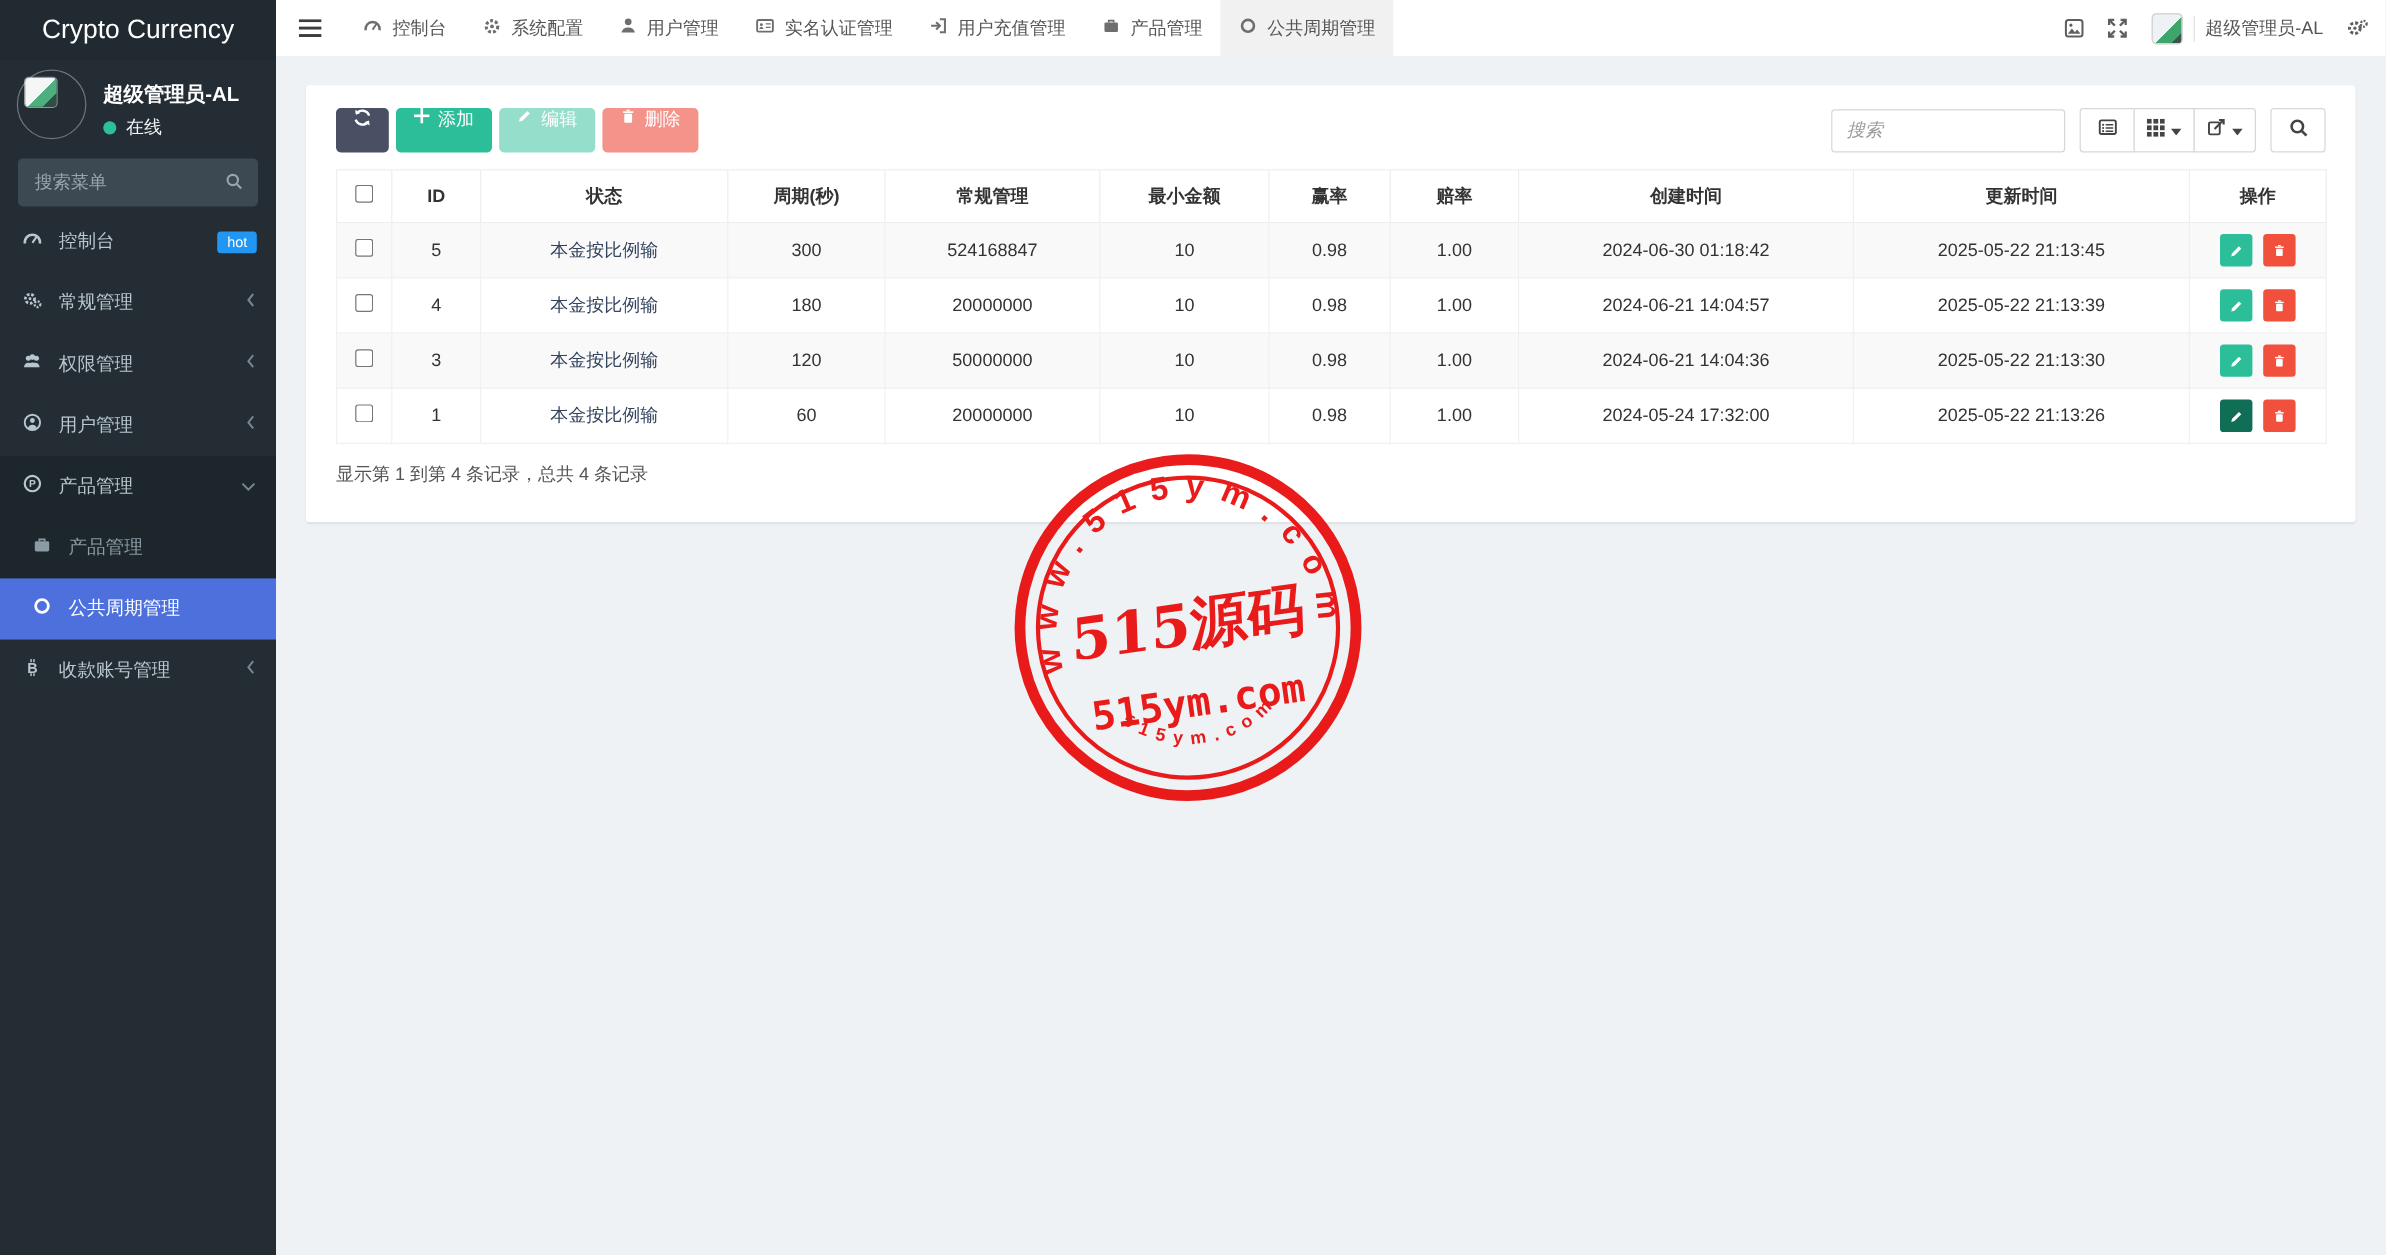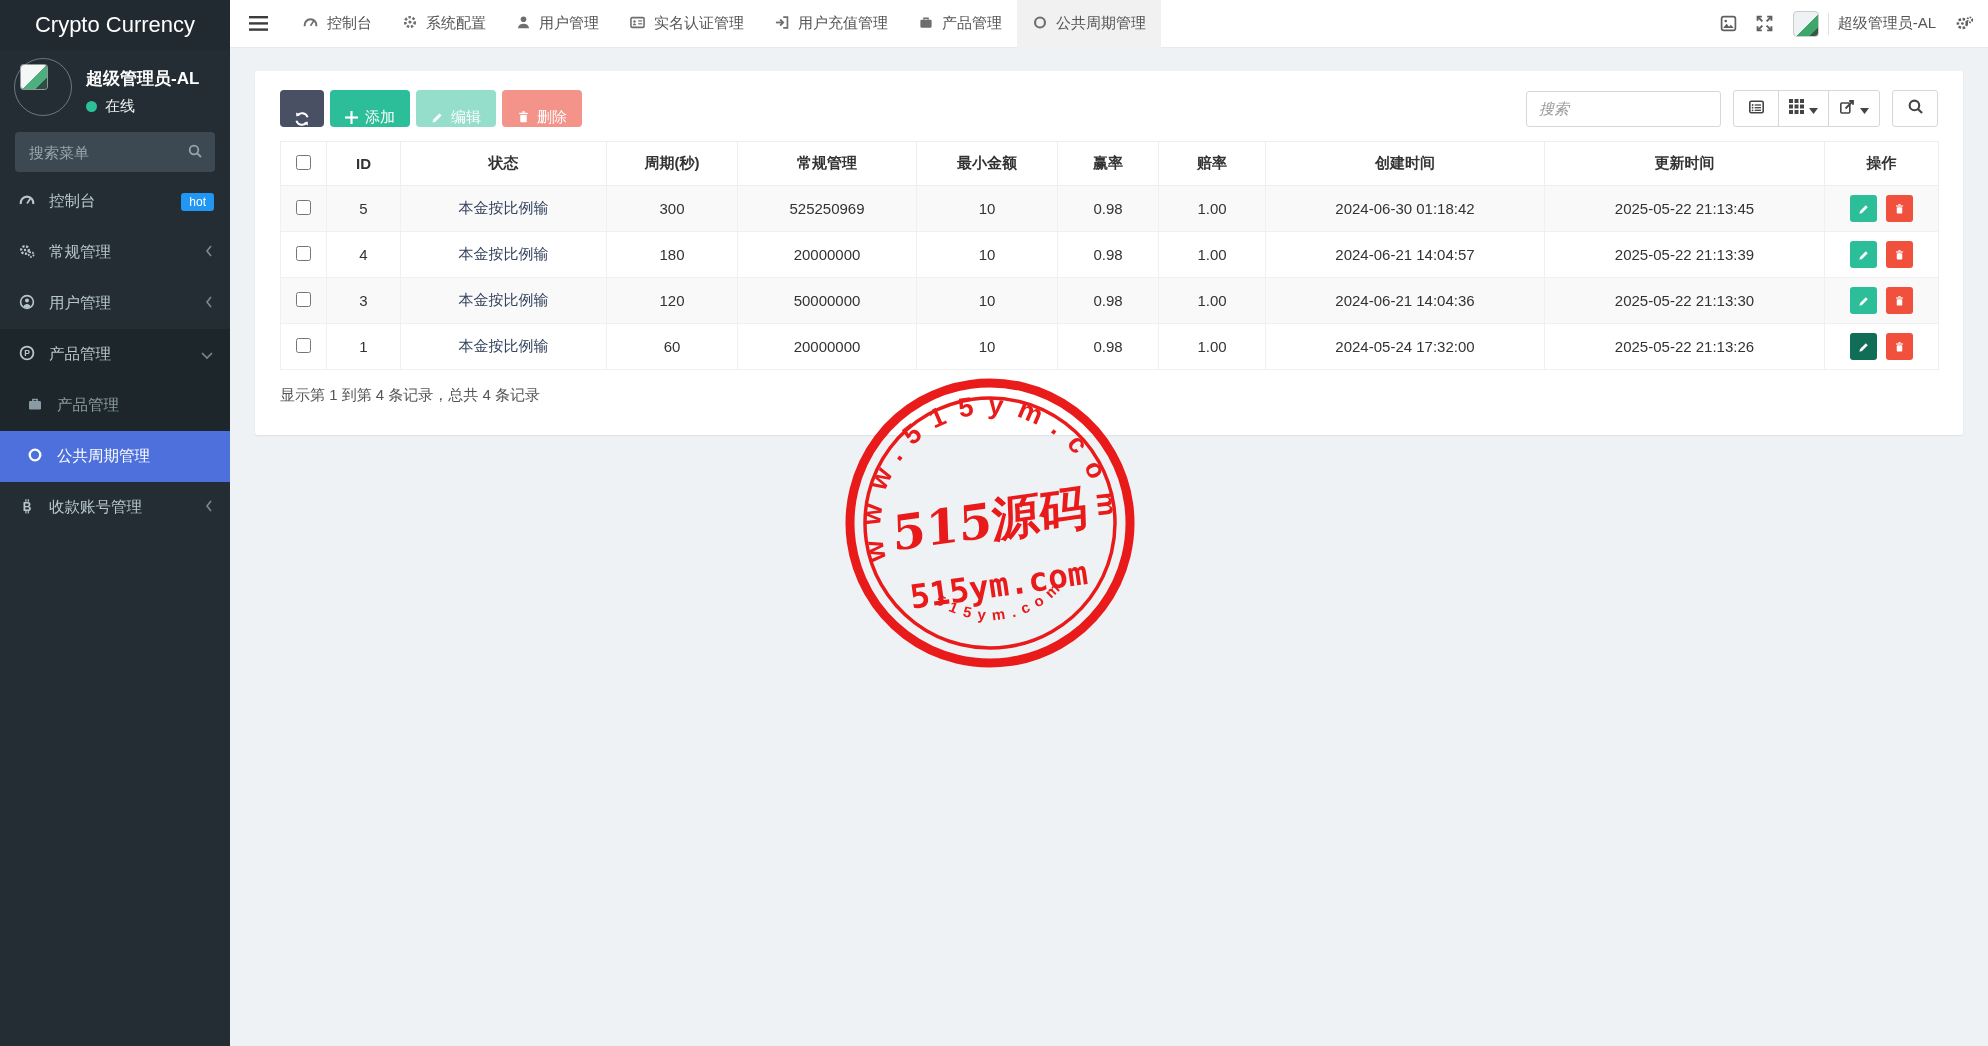--- a/index.html
+++ b/index.html
@@ -47,21 +47,21 @@
   .nav-avatar { width:26px; height:26px; border-radius:4px; border:1px solid #ccc;
     background:linear-gradient(135deg,#eef2f4 0 55%,#3fa66b 55% 82%,#35584a 82%); }
   .nav-sep { width:1px; height:22px; background:#e0e0e0; }
 
   
   .main { margin-left:230px; height:998px; background:#eff2f5; position:relative; }
   .card { position:absolute; left:25px; top:23px; width:1708px; height:364px; background:#fff;
     border-radius:3px; box-shadow:0 1px 2px rgba(0,0,0,.07); }
   .toolbar { display:flex; align-items:center; padding:19px 25px 0; }
   .btn { height:37px; border:none; border-radius:4px; color:#fff; font-size:15px;
-    display:inline-flex; align-items:flex-end; gap:7px; padding:0 15px; margin-right:6px; cursor:pointer; }
+    display:inline-flex; align-items:flex-start; gap:7px; padding:0 15px; margin-right:6px; cursor:pointer; }
   .btn.refresh { background:var(--refresh,#4a5064); width:44px; justify-content:center; padding:0; }
   .btn.add { background:var(--success,#2cbe99); }
   .btn.edit { background:var(--success,#2cbe99); opacity:.5; }
   .btn.del { background:#ef6153; opacity:.68; }
   .tb-right { margin-left:auto; display:flex; align-items:center; }
   .search-input { width:195px; height:36px; border:1px solid #d7d7d7; border-radius:3px;
     padding:0 12px; font-size:15px; color:#333; outline:none;font-style:italic; }
   .search-input::placeholder { color:#9a9a9a; }
   .grp { display:flex; margin-left:12px; }
   .gbtn { height:37px; min-width:46px; background:#fff; border:1px solid #d7d7d7; margin-left:-1px;
@@ -127,20 +127,32 @@
       <span class="lbl">控制台</span>
       <span class="badge-hot">hot</span>
     </div>
     <div class="mi">
       <span class="ic"><svg width="18" height="16" viewBox="0 0 16 16">
             <circle cx="6" cy="7" r="3.8" fill="none" stroke="currentColor" stroke-width="2.3" stroke-dasharray="2.2 1.5"></circle>
             <circle cx="6" cy="7" r="1.2" fill="currentColor"></circle>
             <circle cx="12.2" cy="11.5" r="2.4" fill="none" stroke="currentColor" stroke-width="1.9" stroke-dasharray="1.6 1.2"></circle>
           </svg></span>
       <span class="lbl">常规管理</span>
+      <span class="chev"><svg width="10" height="14" viewBox="0 0 10 14">
+            <polyline points="7,2 3,7 7,12" fill="none" stroke="currentColor" stroke-width="1.7"></polyline>
+          </svg></span>
+    </div>
+    <div class="mi">
+      <span class="ic"><svg width="18" height="16" viewBox="0 0 16 16" fill="currentColor">
+            <circle cx="4.6" cy="5.6" r="2.1"></circle>
+            <circle cx="11.4" cy="5.6" r="2.1"></circle>
+            <circle cx="8" cy="4.6" r="2.3"></circle>
+            <path d="M1 13c0-2.4 1.6-3.8 3.6-3.8 1 0 1.9.4 2.5 1-.8.8-1.3 1.8-1.3 2.8zM9.2 13c0-1-.5-2-1.3-2.8.6-.6 1.5-1 2.5-1 2 0 3.6 1.4 3.6 3.8zM4.9 13c0-2.5 1.4-4 3.1-4s3.1 1.5 3.1 4z"></path>
+          </svg></span>
+      <span class="lbl">权限管理</span>
       <span class="chev"><svg width="10" height="14" viewBox="0 0 10 14">
             <polyline points="7,2 3,7 7,12" fill="none" stroke="currentColor" stroke-width="1.7"></polyline>
           </svg></span>
     </div>
     <div class="mi">
       <span class="ic"><svg width="18" height="16" viewBox="0 0 16 16">
             <circle cx="8" cy="8" r="6.4" fill="none" stroke="currentColor" stroke-width="1.6"></circle>
             <circle cx="8" cy="6.4" r="2" fill="currentColor"></circle>
             <path d="M4.3 12.6c.7-1.9 2.1-2.7 3.7-2.7s3 .8 3.7 2.7a6.4 6.4 0 0 1-7.4 0z" fill="currentColor"></path>
           </svg></span>
@@ -400,21 +412,21 @@
           <th>更新时间</th>
           <th>操作</th>
         </tr>
       </thead>
       <tbody>
         <tr class="striped">
           <td><input type="checkbox" style=""></td>
           <td>5</td>
           <td class="status">本金按比例输</td>
           <td>300</td>
-          <td>525250969</td>
+          <td>524168847</td>
           <td>10</td>
           <td>0.98</td>
           <td>1.00</td>
           <td>2024-06-30 01:18:42</td>
           <td>2025-05-22 21:13:45</td>
           <td>
             <button class="act-btn act-edit">
                 <svg width="12" height="12" viewBox="0 0 16 16">
                   <path d="M1.8 14.2l1-3.6L10.4 3l2.6 2.6-7.6 7.6z" fill="#fff"></path>
                 </svg>

